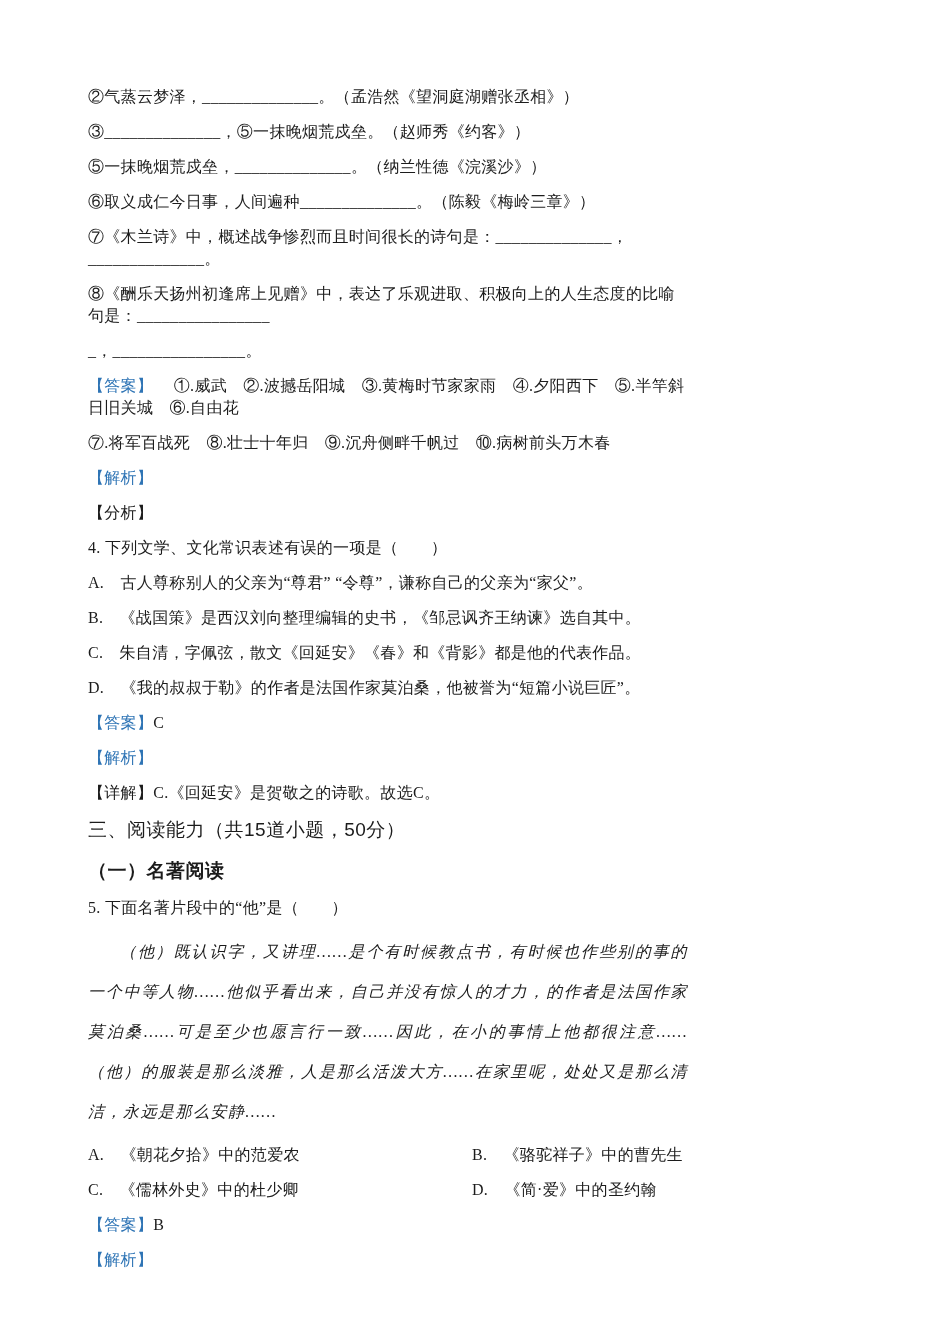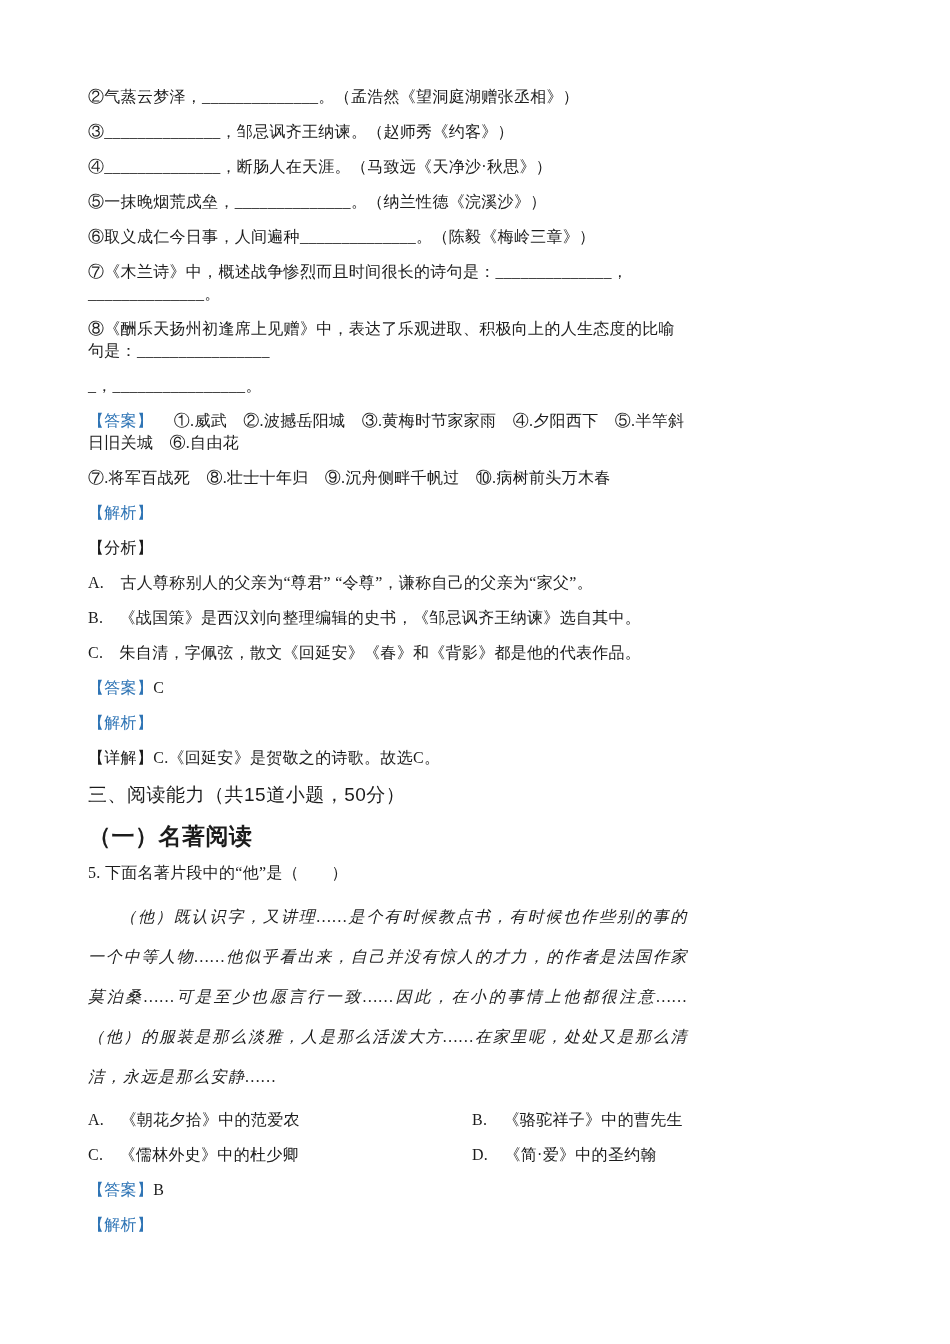--- a/index.html
+++ b/index.html
@@ -29,21 +29,21 @@
     font-weight: 400;
     font-size: 19px;
     line-height: 26px;
     letter-spacing: 0.5px;
     margin: 10px 0 16px 0;
     white-space: pre-wrap;
   }
   .sub-title {
     font-family: "Liberation Sans", sans-serif;
     font-weight: 700;
-    font-size: 23px;
+    font-size: 19px;
     line-height: 24px;
     letter-spacing: 0.5px;
     margin: 0 0 14px 0;
     white-space: pre-wrap;
   }
   .excerpt {
     font-style: italic;
     font-size: 16px;
     line-height: 40px;
     letter-spacing: 1.5px;
@@ -61,37 +61,38 @@
   }
   .opt-row .left { width: 384px; flex: 0 0 384px; white-space: pre-wrap; }
   .opt-row .right { white-space: pre-wrap; }
 </style>
 </head>
 <body>
 
 <div class="page">
 
   <p class="t">②气蒸云梦泽，______________。（孟浩然《望洞庭湖赠张丞相》）</p>
-  <p class="t">③______________，邹忌讽齐王纳谏。（赵师秀《约客》）</p>
-  <p class="t">④______________，断肠人在天涯。（马致远《天净沙·秋思》）</p>
+  <p class="t">③______________，⑤一抹晚烟荒戍垒。（赵师秀《约客》）</p>
   <p class="t">⑤一抹晚烟荒戍垒，______________。（纳兰性德《浣溪沙》）</p>
   <p class="t">⑥取义成仁今日事，人间遍种______________。（陈毅《梅岭三章》）</p>
   <p class="t">⑦《木兰诗》中，概述战争惨烈而且时间很长的诗句是：______________，______________。</p>
   <p class="t">⑧《酬乐天扬州初逢席上见赠》中，表达了乐观进取、积极向上的人生态度的比喻句是：________________</p>
   <p class="t">_，________________。</p>
 
   <p class="t"><span class="blue">【答案】</span><span>　 ①.威武　②.波撼岳阳城　③.黄梅时节家家雨　④.夕阳西下　⑤.半竿斜日旧关城　⑥.自由花</span></p>
   <p class="t">⑦.将军百战死　⑧.壮士十年归　⑨.沉舟侧畔千帆过　⑩.病树前头万木春</p>
 
   <p class="t"><span class="blue">【解析】</span></p>
   <p class="t">【分析】</p>
 
+  <p class="t">4. 下列文学、文化常识表述有误的一项是（　　）</p>
   <p class="t">A.　古人尊称别人的父亲为“尊君” “令尊”，谦称自己的父亲为“家父”。</p>
   <p class="t">B.　《战国策》是西汉刘向整理编辑的史书，《邹忌讽齐王纳谏》选自其中。</p>
   <p class="t">C.　朱自清，字佩弦，散文《回延安》《春》和《背影》都是他的代表作品。</p>
+  <p class="t">D.　《我的叔叔于勒》的作者是法国作家莫泊桑，他被誉为“短篇小说巨匠”。</p>
 
   <p class="t"><span class="blue">【答案】</span><span>C</span></p>
   <p class="t"><span class="blue">【解析】</span></p>
   <p class="t">【详解】C.《回延安》是贺敬之的诗歌。故选C。</p>
 
   <h2 class="section-title">三、阅读能力（共15道小题，50分）</h2>
   <h3 class="sub-title">（一）名著阅读</h3>
 
   <p class="t">5. 下面名著片段中的“他”是（　　）</p>
   <p class="excerpt">（他）既认识字，又讲理……是个有时候教点书，有时候也作些别的事的一个中等人物……他似乎看出来，自己并没有惊人的才力，的作者是法国作家莫泊桑……可是至少也愿言行一致……因此，在小的事情上他都很注意……（他）的服装是那么淡雅，人是那么活泼大方……在家里呢，处处又是那么清洁，永远是那么安静……</p>

